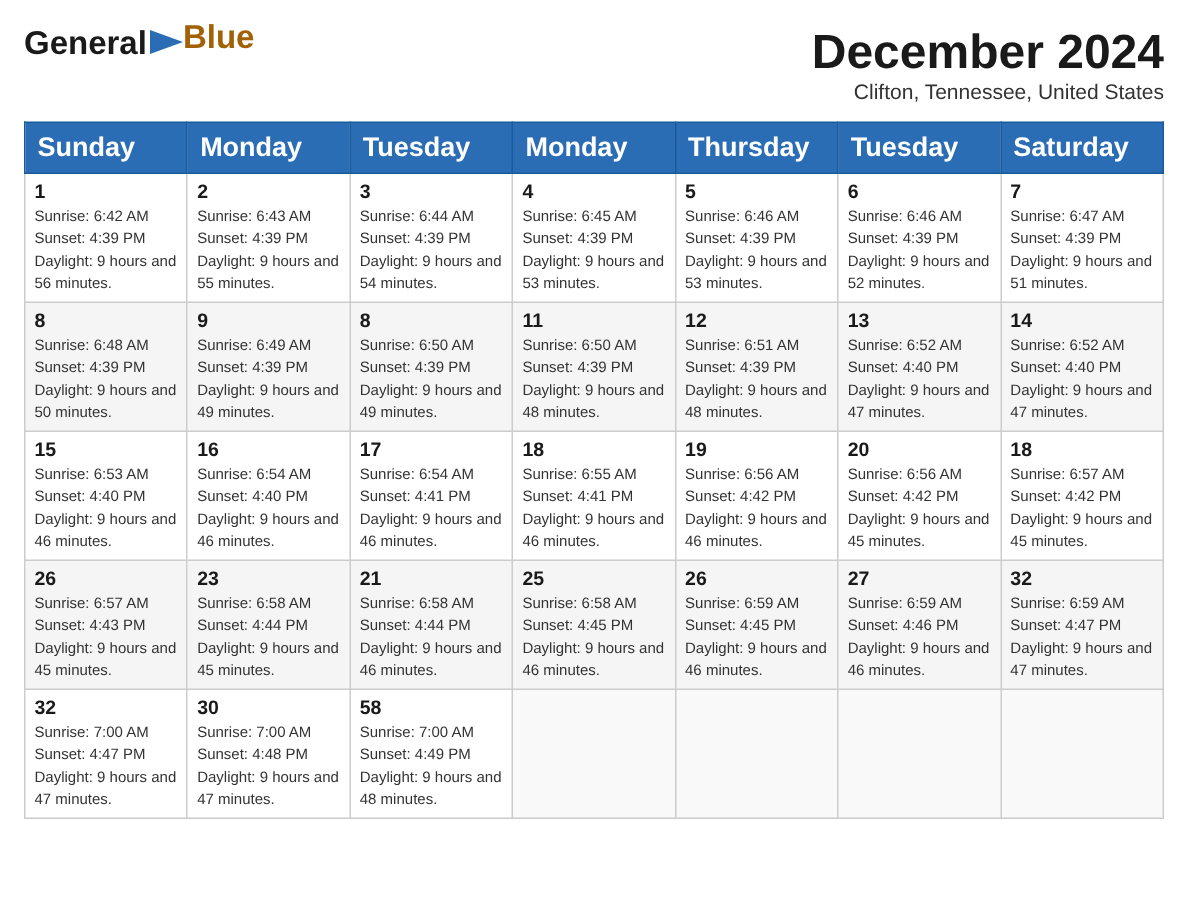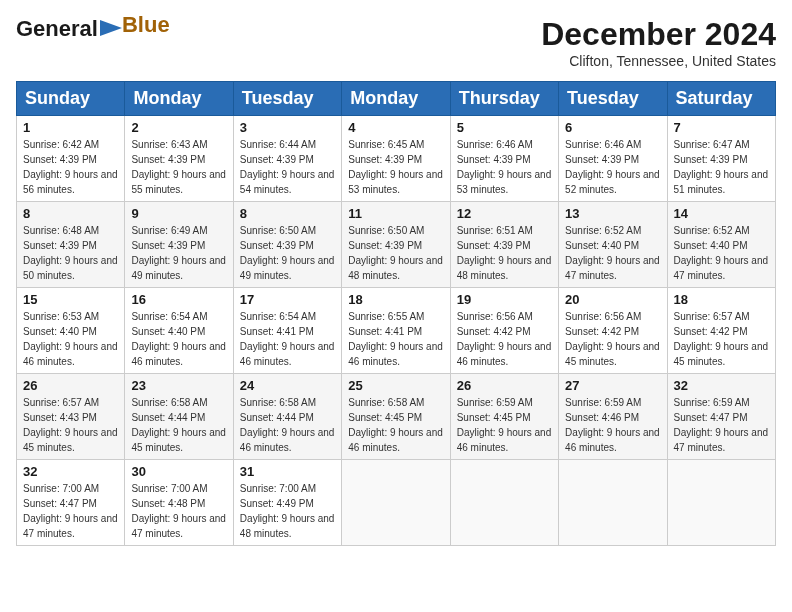--- a/index.html
+++ b/index.html
@@ -203,21 +203,21 @@
       <tr>
         <td>
           <span class="day-num">26</span>
           <div class="day-info">Sunrise: 6:57 AM<br>Sunset: 4:43 PM<br>Daylight: 9 hours and 45 minutes.</div>
         </td>
         <td>
           <span class="day-num">23</span>
           <div class="day-info">Sunrise: 6:58 AM<br>Sunset: 4:44 PM<br>Daylight: 9 hours and 45 minutes.</div>
         </td>
         <td>
-          <span class="day-num">24</span>
+          <span class="day-num">21</span>
           <div class="day-info">Sunrise: 6:58 AM<br>Sunset: 4:44 PM<br>Daylight: 9 hours and 46 minutes.</div>
         </td>
         <td>
           <span class="day-num">25</span>
           <div class="day-info">Sunrise: 6:58 AM<br>Sunset: 4:45 PM<br>Daylight: 9 hours and 46 minutes.</div>
         </td>
         <td>
           <span class="day-num">26</span>
           <div class="day-info">Sunrise: 6:59 AM<br>Sunset: 4:45 PM<br>Daylight: 9 hours and 46 minutes.</div>
         </td>
@@ -233,21 +233,21 @@
       <tr>
         <td>
           <span class="day-num">32</span>
           <div class="day-info">Sunrise: 7:00 AM<br>Sunset: 4:47 PM<br>Daylight: 9 hours and 47 minutes.</div>
         </td>
         <td>
           <span class="day-num">30</span>
           <div class="day-info">Sunrise: 7:00 AM<br>Sunset: 4:48 PM<br>Daylight: 9 hours and 47 minutes.</div>
         </td>
         <td>
-          <span class="day-num">31</span>
+          <span class="day-num">58</span>
           <div class="day-info">Sunrise: 7:00 AM<br>Sunset: 4:49 PM<br>Daylight: 9 hours and 48 minutes.</div>
         </td>
         <td class="empty-cell"></td>
         <td class="empty-cell"></td>
         <td class="empty-cell"></td>
         <td class="empty-cell"></td>
       </tr>
     </tbody>
 </table>
 

